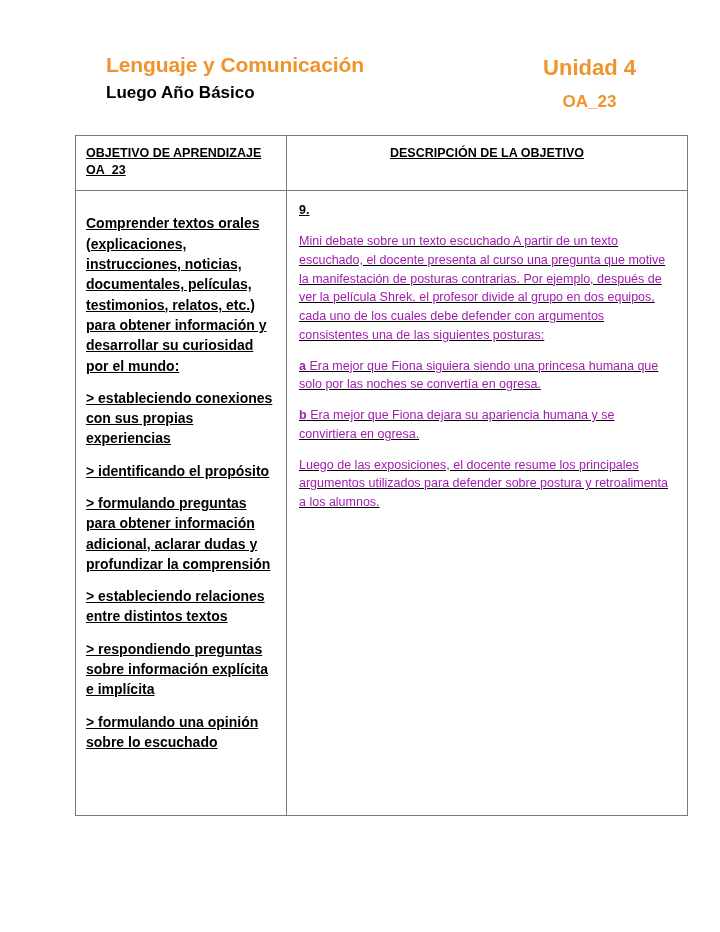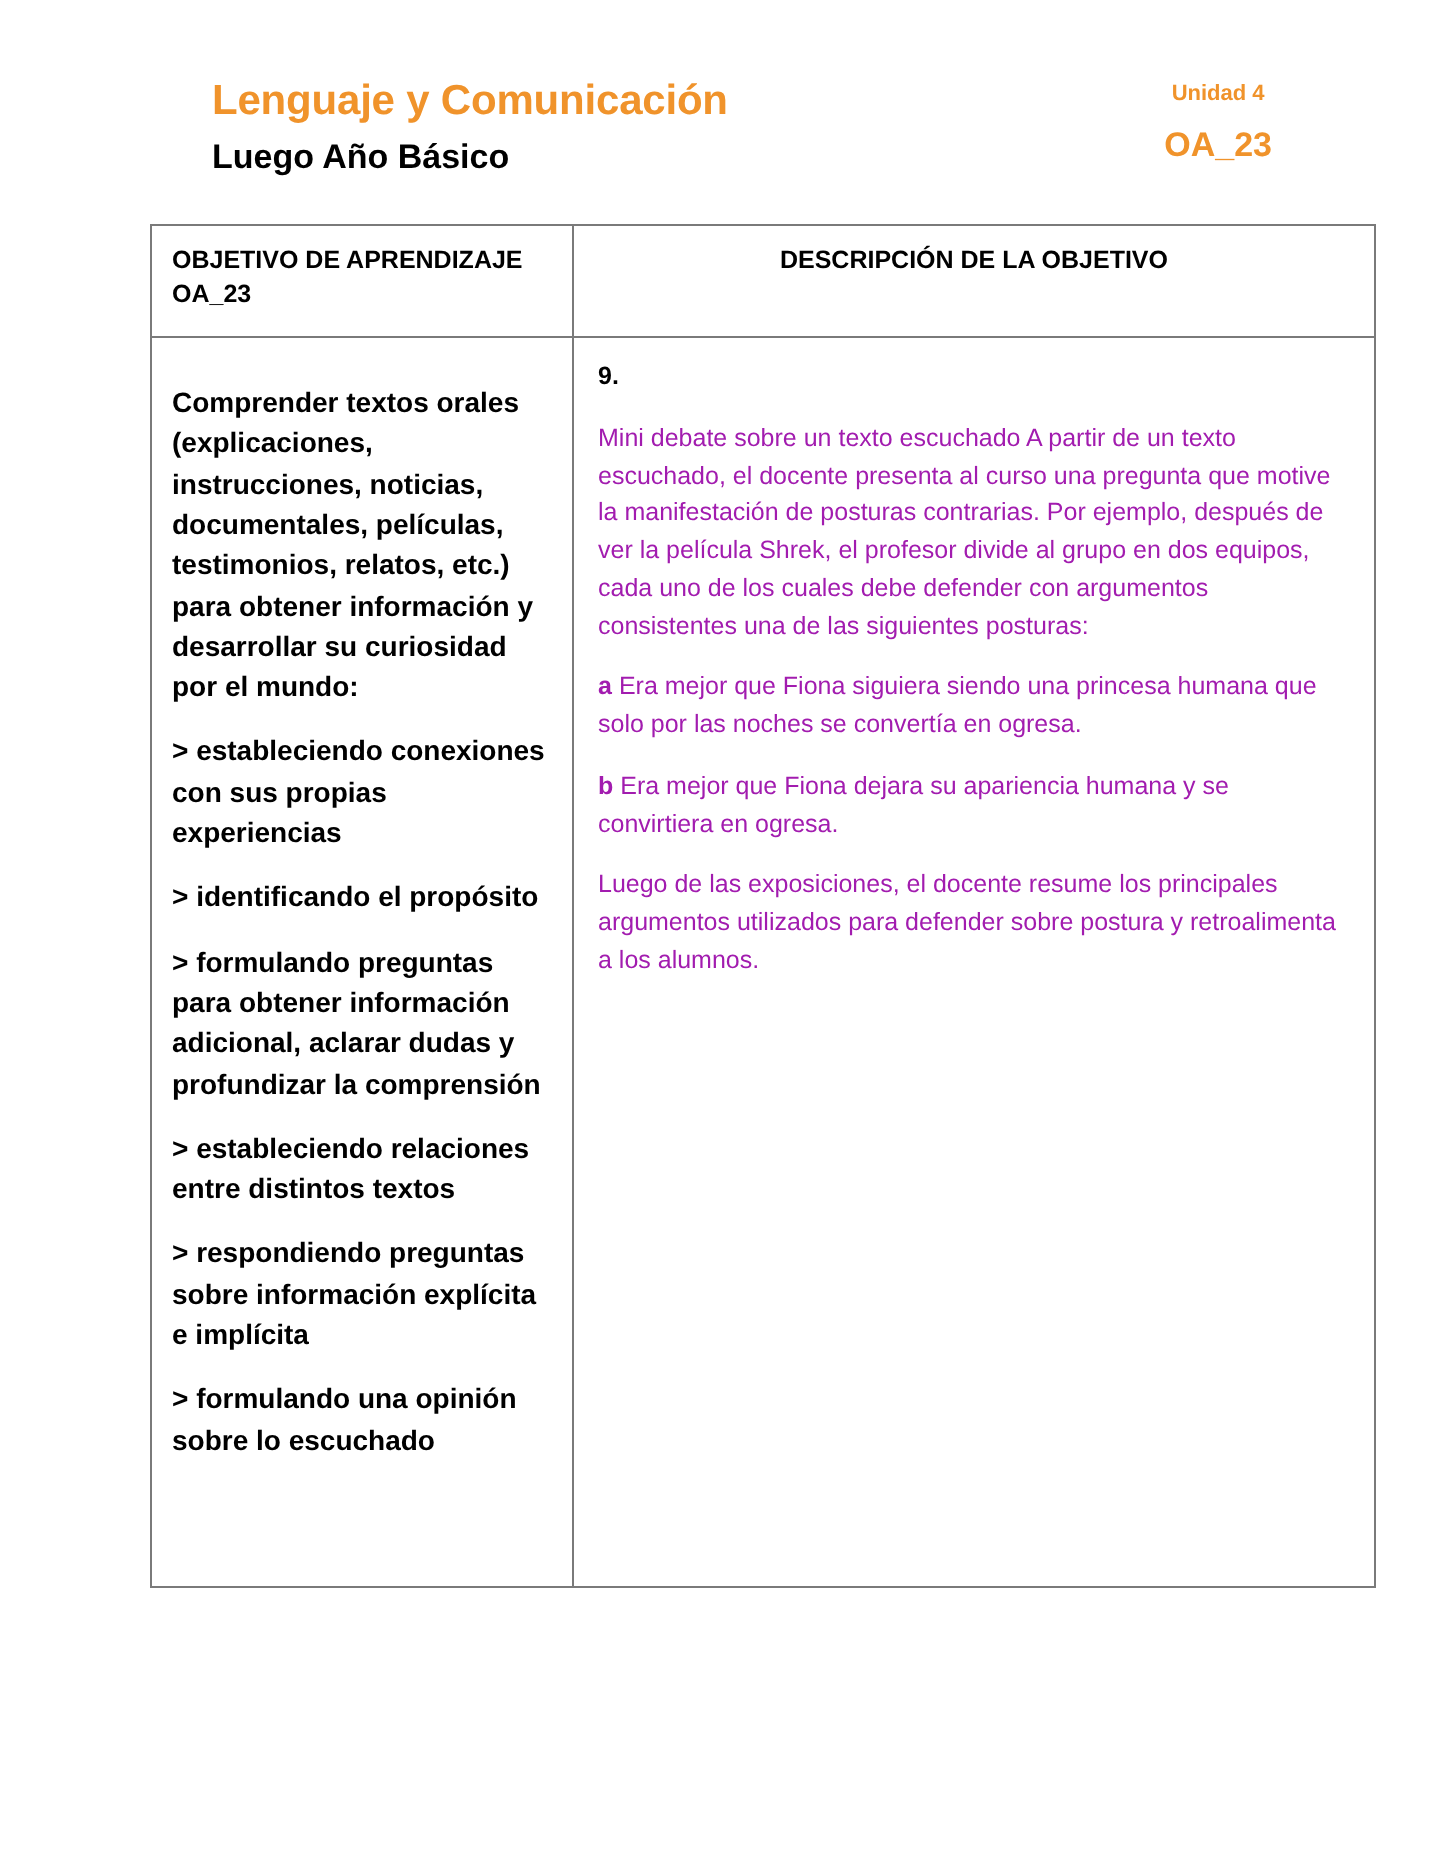--- a/index.html
+++ b/index.html
@@ -18,21 +18,21 @@
     position: relative;
     width: 720px;
     height: 932px;
     box-sizing: border-box;
     padding: 0;
   }
   .header {
     display: flex;
     justify-content: space-between;
     align-items: flex-start;
-    padding: 38px 60px 0 106px;
+    padding: 52px 60px 0 106px;
   }
   .header-left {
     display: flex;
     flex-direction: column;
   }
   .subject {
     color: #F0932B;
     font-size: 21px;
     font-weight: bold;
     line-height: 1.25;
@@ -48,21 +48,21 @@
   .header-right {
     display: flex;
     flex-direction: column;
     align-items: center;
     color: #F0932B;
     font-weight: bold;
     padding-top: 2px;
     padding-right: 24px;
   }
   .unit {
-    font-size: 11px;
+    font-size: 22px;
     line-height: 1.3;
   }
   .oa {
     font-size: 17px;
     line-height: 1.3;
     margin-top: 8px;
   }
   .doc-title {
     text-align: center;
     font-size: 15px;
@@ -76,20 +76,21 @@
   }
   table.activity-table {
     width: 570px;
     border-collapse: collapse;
     table-layout: fixed;
   }
   table.activity-table th,
   table.activity-table td {
     border: 1px solid #7a7a7a;
     vertical-align: top;
+    text-decoration: underline;
   }
   th.col-oa {
     width: 190px;
   }
   th.col-desc {
     width: 380px;
   }
   th.col-oa {
     text-align: left;
     padding: 9px 10px 12px 10px;

